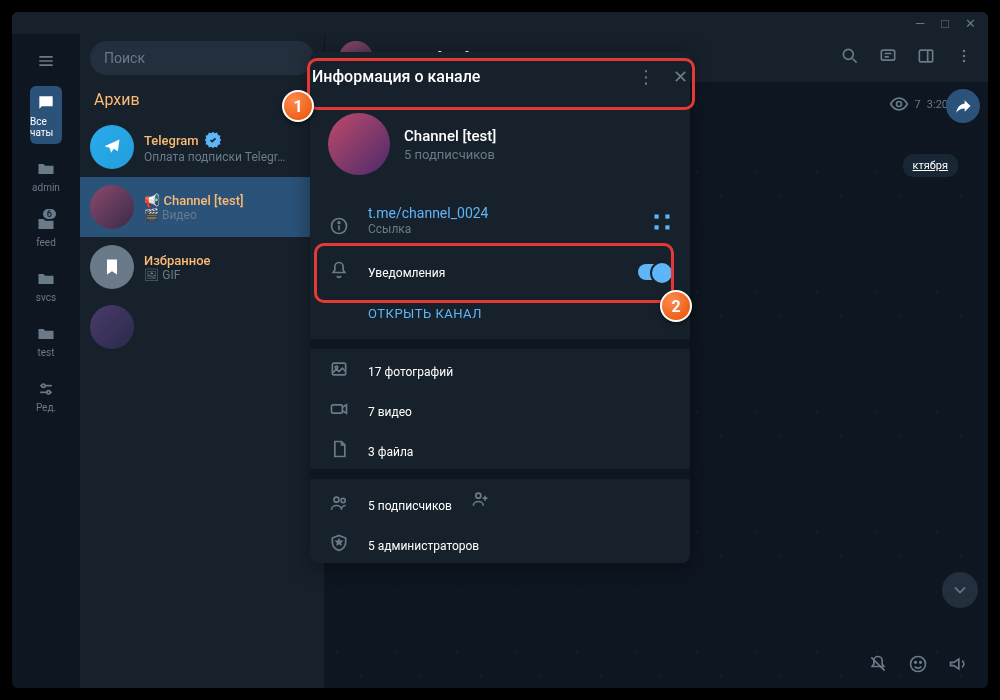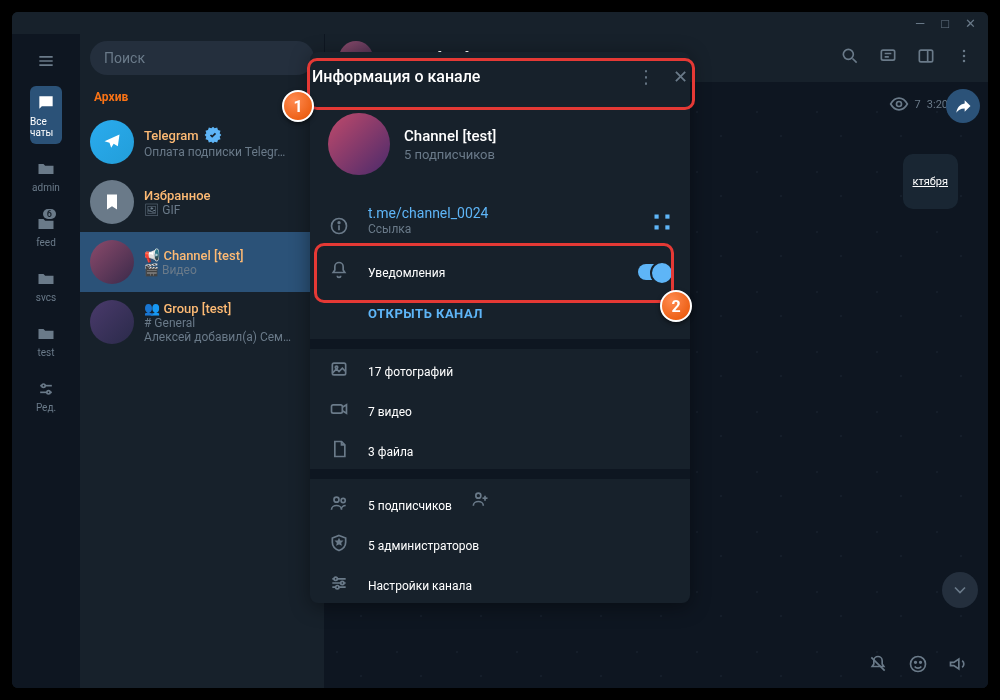--- a/index.html
+++ b/index.html
@@ -10,42 +10,42 @@
 .main { display: flex; height: calc(100% - 22px); }
 .leftbar { width: 68px; background: #0e1621; display: flex; flex-direction: column; align-items: center; padding-top: 10px; gap: 8px; }
 .leftbar-item { width: 32px; display: flex; flex-direction: column; align-items: center; gap: 2px; color: #6a7a89; font-size: 10px; padding: 6px 0; border-radius: 6px; cursor: pointer; position: relative; }
 .leftbar-item.active { background: #2b5278; color: #fff; }
 .leftbar-icon { width: 22px; height: 22px; display: flex; align-items: center; justify-content: center; }
 .badge { position: absolute; top: 2px; right: 6px; background: #6a7a89; color: #17212b; font-size: 9px; border-radius: 8px; padding: 0 4px; min-width: 12px; text-align: center; font-weight: 600; }
 .chatlist { width: 245px; background: #17212b; border-right: 1px solid #0e1621; display: flex; flex-direction: column; }
 .searchbar { height: 48px; display: flex; align-items: center; padding: 0 10px; gap: 10px; }
 .search-field { flex: 1; background: #242f3d; border: none; border-radius: 18px; height: 34px; padding: 0 14px; color: #c4b5fd; font-size: 14px; outline: none; }
 .search-field::placeholder { color: #6a7a89; }
-.section-header { padding: 8px 14px; color: #f97316; font-size: 12px; font-weight: 700; }
+.section-header { padding: 8px 14px; color: #fdba74; font-size: 16px; font-weight: 400; }
 .chat-item { display: flex; align-items: center; padding: 8px 10px; gap: 10px; cursor: pointer; }
 .chat-item.selected { background: #2b5278; }
 .avatar { width: 44px; height: 44px; border-radius: 50%; background: #3a4a5c; display: flex; align-items: center; justify-content: center; flex-shrink: 0; overflow: hidden; }
 .avatar.tg { background: linear-gradient(135deg, #2aabee, #229ed9); }
 .avatar.saved { background: #6a7a89; }
 .avatar.channel { background: linear-gradient(135deg, #8b4a6b, #3a2a4a); }
 .avatar.group { background: linear-gradient(135deg, #4a3a6b, #2a2a4a); }
 .chat-text { flex: 1; min-width: 0; }
 .chat-title { color: #fdba74; font-size: 13px; font-weight: 500; display: flex; align-items: center; gap: 4px; }
 .chat-sub { color: #6a7a89; font-size: 12px; white-space: nowrap; overflow: hidden; text-overflow: ellipsis; }
 .content { flex: 1; position: relative; background: #0e1621; overflow: hidden; }
 .pattern { position: absolute; inset: 0; background: #0e1621; }
 .pattern::before { content: ""; position: absolute; inset: 0; background-image: radial-gradient(circle at 20% 30%, rgba(100,130,160,0.08) 1px, transparent 1px), radial-gradient(circle at 60% 70%, rgba(100,130,160,0.08) 1px, transparent 1px); background-size: 60px 60px; }
 .chat-header { position: absolute; top: 0; left: 0; right: 0; height: 48px; background: #17212b; display: flex; align-items: center; padding: 0 14px; gap: 10px; z-index: 2; }
 .chat-header .avatar { width: 34px; height: 34px; }
 .chat-header-title { color: #fff; font-size: 14px; font-weight: 500; flex: 1; }
 .header-actions { display: flex; gap: 18px; color: #6a7a89; }
 .header-actions span { cursor: pointer; }
 .msg-meta { position: absolute; top: 60px; right: 40px; color: #6a7a89; font-size: 11px; display: flex; align-items: center; gap: 6px; z-index: 1; }
 .share-btn { position: absolute; top: 55px; right: 8px; width: 34px; height: 34px; border-radius: 50%; background: #2b5278; display: flex; align-items: center; justify-content: center; z-index: 1; cursor: pointer; }
-.date-pill { position: absolute; top: 120px; right: 30px; background: rgba(30,45,60,0.7); color: #fff; font-size: 11px; padding: 21px 10px; border-radius: 10px; z-index: 1; text-decoration: underline; }
+.date-pill { position: absolute; top: 120px; right: 30px; background: rgba(30,45,60,0.7); color: #fff; font-size: 11px; padding: 5px 10px; border-radius: 10px; z-index: 1; text-decoration: underline; }
 .footer-actions { position: absolute; bottom: 10px; right: 20px; display: flex; gap: 20px; color: #6a7a89; z-index: 1; }
 .footer-actions span { cursor: pointer; }
 .scroll-down { position: absolute; bottom: 80px; right: 10px; width: 36px; height: 36px; border-radius: 50%; background: #242f3d; display: flex; align-items: center; justify-content: center; color: #6a7a89; cursor: pointer; z-index: 1; }
 .panel { position: absolute; top: 52px; left: 310px; width: 380px; background: #17212b; border-radius: 8px; box-shadow: 0 4px 20px rgba(0,0,0,0.4); z-index: 10; overflow: hidden; }
 .panel-header { display: flex; align-items: center; justify-content: space-between; padding: 14px 2px; }
 .panel-title { color: #fff; font-size: 16px; font-weight: 500; }
 .panel-header-actions { display: flex; gap: 18px; color: #6a7a89; }
 .panel-header-actions span { cursor: pointer; font-size: 18px; }
 .panel-profile { display: flex; align-items: center; gap: 14px; padding: 12px 18px 18px; }
 .panel-avatar { width: 62px; height: 62px; border-radius: 50%; background: linear-gradient(135deg, #c04a6b, #4a2a6b); }
@@ -53,21 +53,21 @@
 .panel-members { color: #6a7a89; font-size: 13px; margin-top: 2px; }
 .panel-row { display: flex; align-items: flex-end; padding: 12px 18px; gap: 18px; color: #fff; cursor: pointer; }
 .panel-row-icon { width: 22px; color: #6a7a89; display: flex; justify-content: center; }
 .panel-row-content { flex: 1; }
 .panel-row-title { font-size: 12px; }
 .panel-row-sub { color: #6a7a89; font-size: 12px; margin-top: 1px; }
 .link-text { color: #5eb5f7; font-size: 14px; }
 .qr-icon { color: #5eb5f7; letter-spacing: 2px; }
 .toggle { width: 34px; height: 16px; background: #5eb5f7; border-radius: 10px; position: relative; }
 .toggle::after { content: ""; position: absolute; right: -2px; top: -3px; width: 20px; height: 20px; border-radius: 50%; background: #5eb5f7; border: 2px solid #17212b; }
-.open-channel { color: #5eb5f7; font-size: 13px; font-weight: 700; padding: 14px 18px 18px 58px; cursor: pointer; letter-spacing: 0.5px; }
+.open-channel { color: #5eb5f7; font-size: 13px; font-weight: 400; padding: 14px 18px 18px 58px; cursor: pointer; letter-spacing: 0.5px; }
 .panel-gap { height: 10px; background: #0e1621; }
 .panel-row.compact { padding: 10px 18px; }
 .add-icon { color: #6a7a89; font-size: 16px; }
 .highlight { position: absolute; border: 3px solid #e53935; border-radius: 10px; z-index: 20; pointer-events: none; }
 .callout { position: absolute; width: 32px; height: 32px; border-radius: 50%; background: radial-gradient(circle at 35% 30%, #ff8a50, #e65100); border: 2px solid #fff; color: #fff; font-weight: 700; display: flex; align-items: center; justify-content: center; font-size: 16px; z-index: 21; box-shadow: 0 2px 4px rgba(0,0,0,0.5); pointer-events: none; }
 svg { width: 20px; height: 20px; }
 </style>
 </head>
 <body>
 
@@ -163,47 +163,42 @@
               <span>Telegram</span>
               <svg width="14" height="14" viewBox="0 0 24 24" fill="#5eb5f7">
                 <path d="M12 2l2 2 3-1 1 3 3 1-1 3 2 2-2 2 1 3-3 1-1 3-3-1-2 2-2-2-3 1-1-3-3-1 1-3-2-2 2-2-1-3 3-1 1-3 3 1 2-2z"></path>
                 <path d="M9 12l2 2 4-4" stroke="#17212b" stroke-width="2" fill="none"></path>
               </svg>
             </div>
           <div class="chat-sub">Оплата подписки Telegr…</div>
         </div>
       </div>
 
-      <div class="chat-item">
-        <div class="avatar saved">
-            <svg viewBox="0 0 24 24" fill="#fff">
-              <path d="M6 3h12v18l-6-4-6 4V3z"></path>
-            </svg>
-          </div>
-        <div class="chat-text">
-          <div class="chat-title">Избранное</div>
-          <div class="chat-sub">🖼 GIF</div>
-        </div>
-      </div>
-
       <div class="chat-item selected">
         <div class="avatar channel"></div>
         <div class="chat-text">
           <div class="chat-title">📢 Channel [test]</div>
           <div class="chat-sub">🎬 Видео</div>
         </div>
       </div>
 
       <div class="chat-item">
+        <div class="avatar saved">
+            <svg viewBox="0 0 24 24" fill="#fff">
+              <path d="M6 3h12v18l-6-4-6 4V3z"></path>
+            </svg>
+          </div>
+        <div class="chat-text">
+          <div class="chat-title">Избранное</div>
+          <div class="chat-sub">🖼 GIF</div>
+        </div>
+      </div>
+
+      <div class="chat-item">
         <div class="avatar group"></div>
-        <div class="chat-text">
-          <div class="chat-title">👥 Group [test]</div>
-          <div class="chat-sub"># General</div>
-          <div class="chat-sub">Алексей добавил(а) Сем…</div>
-        </div>
       </div>
     </div>
 
     <div class="content">
       <div class="pattern"></div>
       <div class="chat-header">
         <div class="avatar channel"></div>
         <div class="chat-header-title">Channel [test]</div>
         <div class="header-actions">
           <span><svg viewBox="0 0 24 24" fill="none" stroke="currentColor" stroke-width="2">
@@ -368,31 +363,18 @@
   </div>
   <div class="panel-row compact">
     <div class="panel-row-icon">
         <svg viewBox="0 0 24 24" fill="none" stroke="currentColor" stroke-width="2">
           <path d="M12 3l8 3v5c0 5-3 8-8 10-5-2-8-5-8-10V6l8-3z"></path>
           <path d="M12 8l1 2h2l-1.5 1.5.5 2-2-1-2 1 .5-2L9 10h2l1-2z" fill="currentColor"></path>
         </svg>
       </div>
     <div class="panel-row-title">5 администраторов</div>
   </div>
-  <div class="panel-row compact">
-    <div class="panel-row-icon">
-        <svg viewBox="0 0 24 24" fill="none" stroke="currentColor" stroke-width="2">
-          <line x1="4" y1="7" x2="20" y2="7"></line>
-          <circle cx="8" cy="7" r="2" fill="#17212b"></circle>
-          <line x1="4" y1="12" x2="20" y2="12"></line>
-          <circle cx="16" cy="12" r="2" fill="#17212b"></circle>
-          <line x1="4" y1="17" x2="20" y2="17"></line>
-          <circle cx="10" cy="17" r="2" fill="#17212b"></circle>
-        </svg>
-      </div>
-    <div class="panel-row-title">Настройки канала</div>
-  </div>
 </div>
 
 <div class="highlight" style="top:58px; left:307px; width:388px; height:52px;"></div>
 <div class="callout" style="top:90px; left:282px;">1</div>
 <div class="highlight" style="top:243px; left:314px; width:360px; height:60px;"></div>
 <div class="callout" style="top:290px; left:660px;">2</div>
 
 </body></html>

